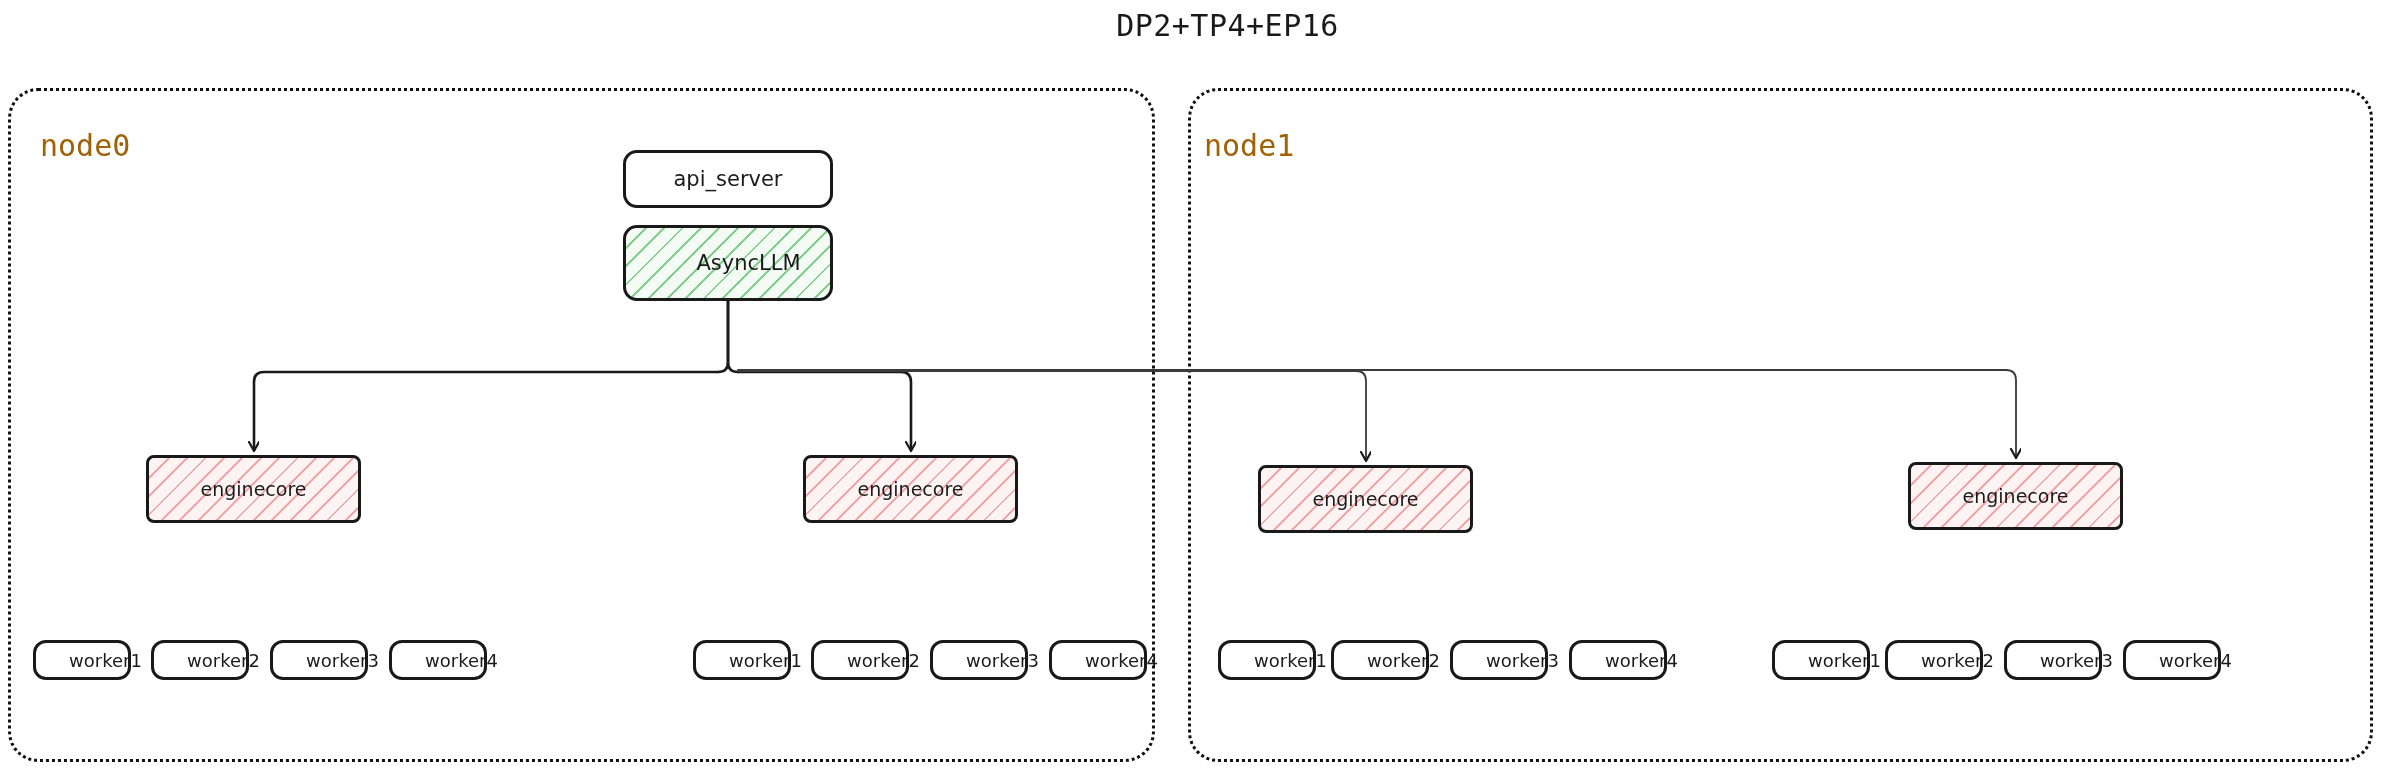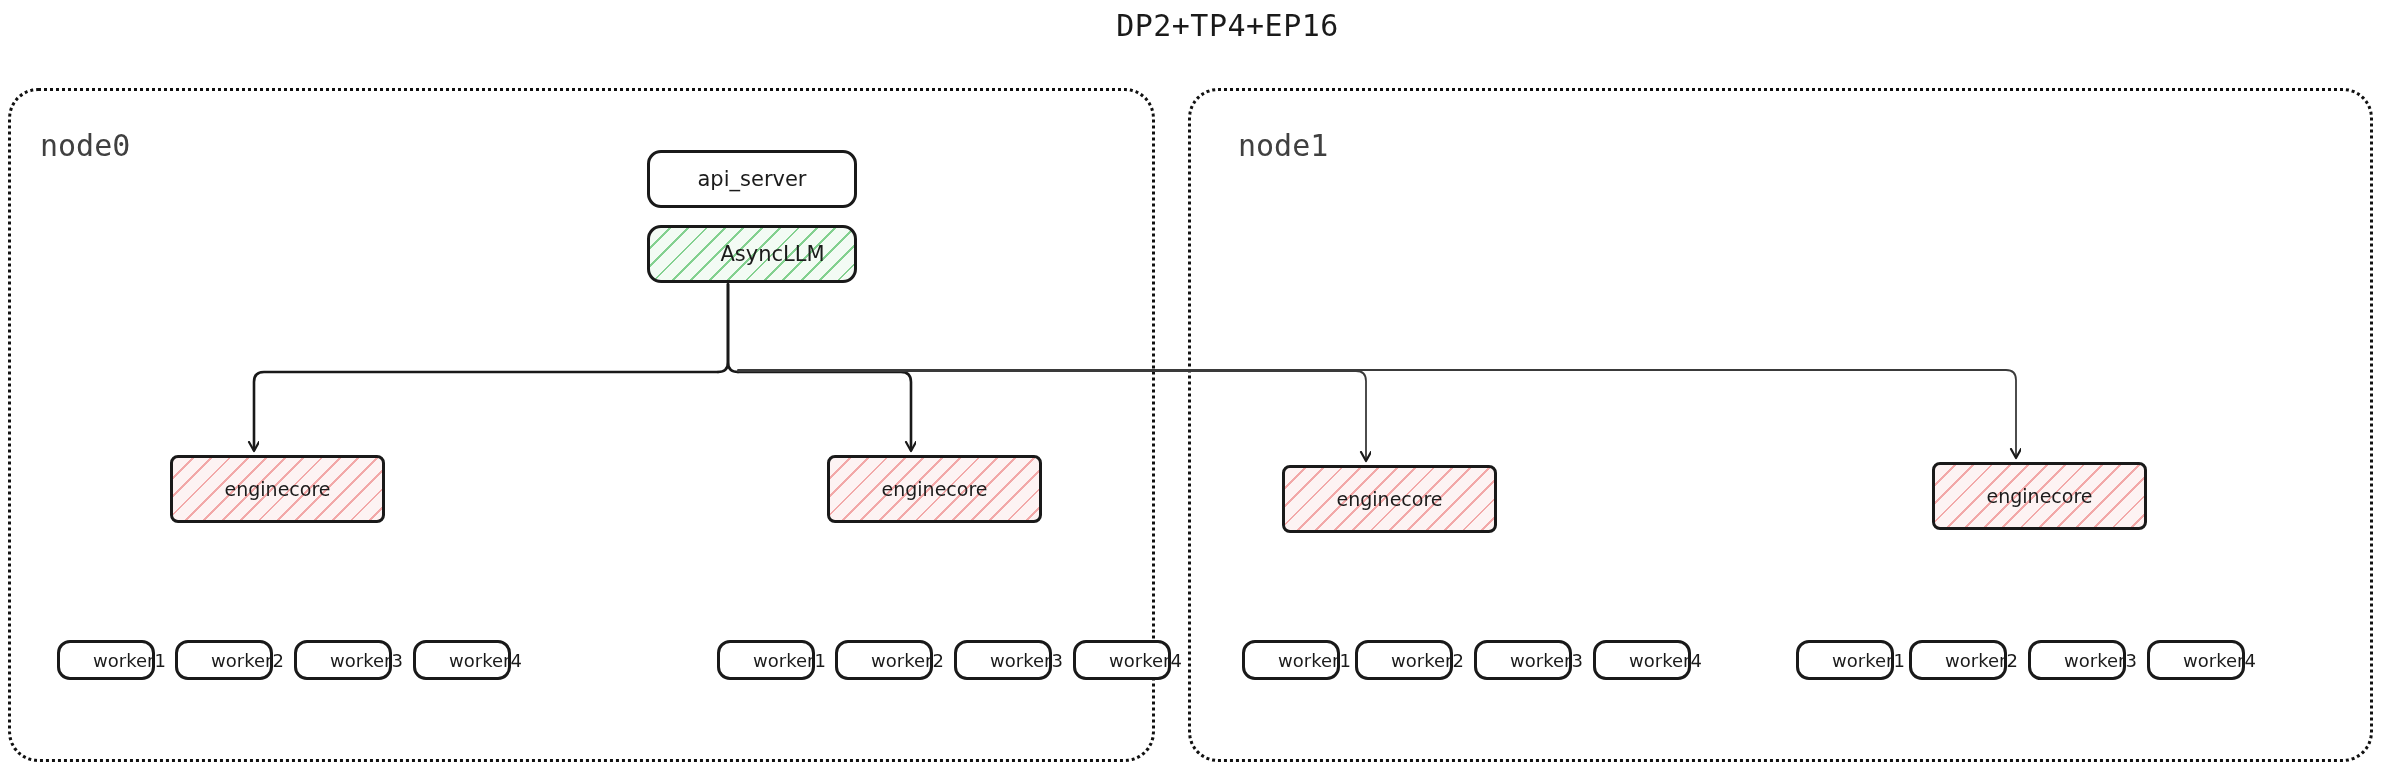--- a/index.html
+++ b/index.html
@@ -34,36 +34,35 @@
     position: absolute;
     border: 3px dotted #111111;
     border-radius: 30px;
     box-sizing: border-box;
     background: transparent;
   }
   .node-label {
     position: absolute;
     font-family: "DejaVu Sans Mono", monospace;
     font-size: 30px;
-    color: #404040;
+    color: #a16207;
     white-space: nowrap;
   }
   .box {
     position: absolute;
     box-sizing: border-box;
     display: flex;
     align-items: center;
     justify-content: center;
     border: 3px solid #191919;
     background: #ffffff;
     color: #1b1b1b;
     font-family: "DejaVu Sans", sans-serif;
     white-space: nowrap;
     z-index: 5;
-    margin-left: 24px;
   }
   .box-api {
     border-radius: 14px;
     font-size: 21px;
   }
   .box-async {
     border-radius: 14px;
     font-size: 21px;
     background-color: #f3fbf4;
     background-image: repeating-linear-gradient(
@@ -123,24 +122,24 @@
 
     <path d="M 738 371 L 1356 371 Q 1366 371 1366 381 L 1366 460" fill="none" stroke="#3a3a3a" stroke-width="1.8" stroke-linecap="round" marker-end="url(#arrowhead)"></path>
 
     <path d="M 738 370 L 2006 370 Q 2016 370 2016 380 L 2016 457" fill="none" stroke="#3a3a3a" stroke-width="1.8" stroke-linecap="round" marker-end="url(#arrowhead)"></path>
   </svg>
 
   <div class="node-group" style="left:8px; top:88px; width:1147px; height:674px;"></div>
   <div class="node-label" style="left:40px; top:128px;">node0</div>
 
   <div class="node-group" style="left:1188px; top:88px; width:1185px; height:674px;"></div>
-  <div class="node-label" style="left:1238px; top:128px;">node1</div>
+  <div class="node-label" style="left:1204px; top:128px;">node1</div>
 
   <div class="box box-api" style="left:623px; top:150px; width:210px; height:58px;">api_server</div>
-  <div class="box box-async" style="left:623px; top:225px; width:210px; height:58px;padding-left:41px;">AsyncLLM</div>
+  <div class="box box-async" style="left:623px; top:225px; width:210px; height:76px;padding-left:41px;">AsyncLLM</div>
 
   <div class="box box-engine" style="left:146px; top:455px; width:215px; height:68px;">enginecore</div>
   <div class="box box-engine" style="left:803px; top:455px; width:215px; height:68px;">enginecore</div>
   <div class="box box-engine" style="left:1258px; top:465px; width:215px; height:68px;">enginecore</div>
   <div class="box box-engine" style="left:1908px; top:462px; width:215px; height:68px;">enginecore</div>
 
   <div class="box box-worker" style="left:33px; top:640px; width:98px; height:40px;">worker1</div>
   <div class="box box-worker" style="left:151px; top:640px; width:98px; height:40px;">worker2</div>
   <div class="box box-worker" style="left:270px; top:640px; width:98px; height:40px;">worker3</div>
   <div class="box box-worker" style="left:389px; top:640px; width:98px; height:40px;">worker4</div>

